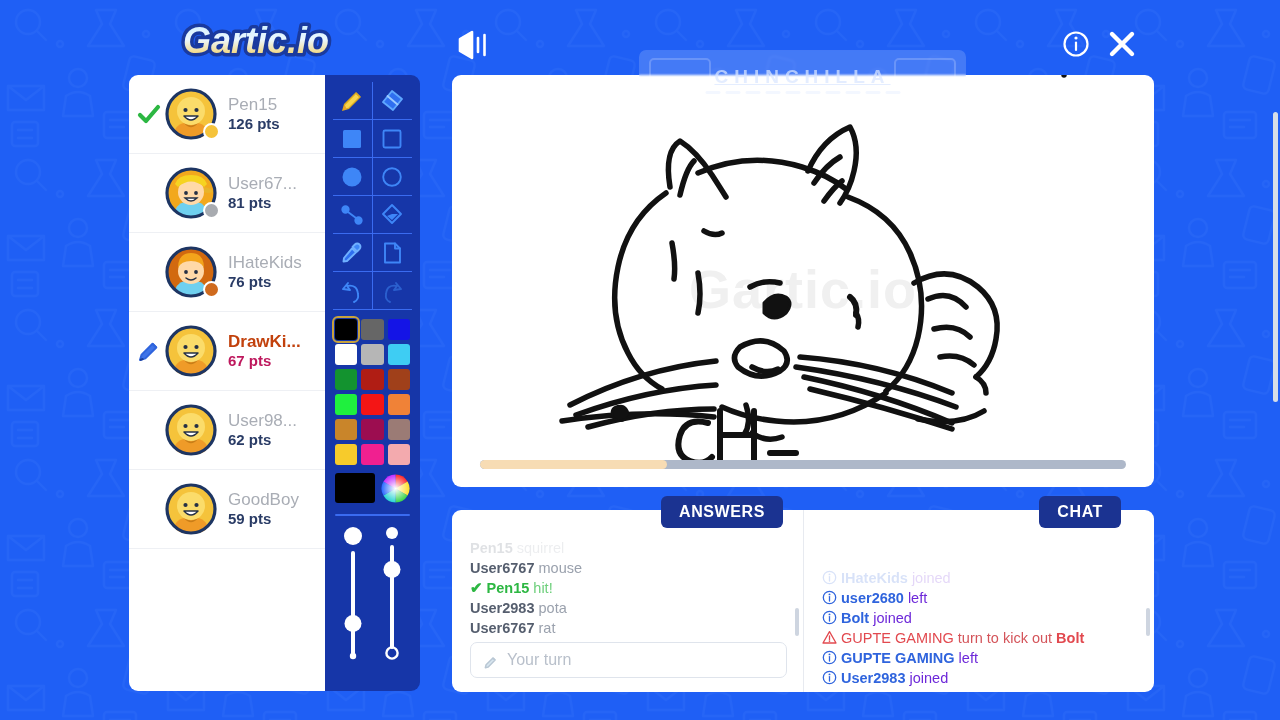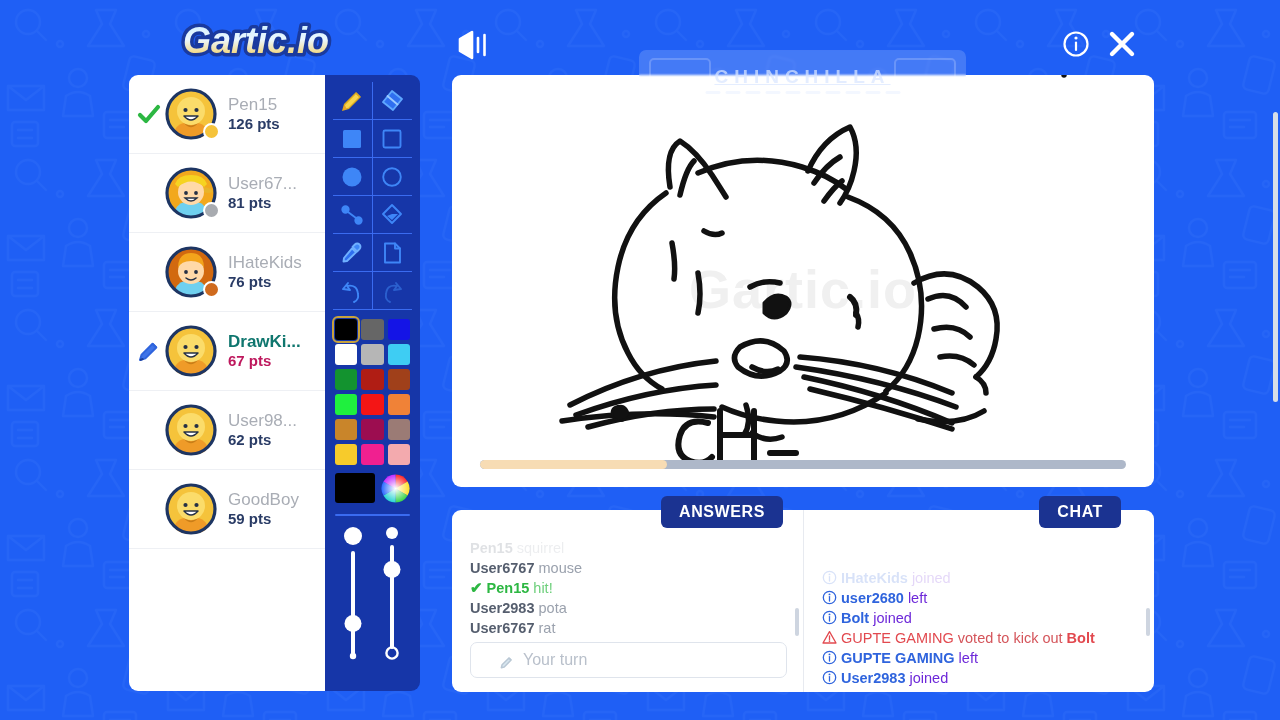--- a/index.html
+++ b/index.html
@@ -98,21 +98,21 @@
     width: 17px; height: 17px; border-radius: 50%;
     border: 2px solid #fff;
   }
   .player-info {
     margin-left: 9px; min-width: 0; overflow: hidden;
   }
   .player-name {
     font-size: 17px; color: #a9adb5; line-height: 1.15;
     white-space: nowrap;
   }
-  .player-name.drawer { color: #0f766e; font-weight: bold; }
+  .player-name.drawer { color: #c2410c; font-weight: bold; }
   .player-pts {
     font-size: 15px; font-weight: bold; color: #2a3c66; line-height: 1.2;
   }
   #players-scrollbar {
     position: absolute; right: 2px; top: 112px; width: 5px; height: 290px;
     background: #d6dde8; border-radius: 3px; z-index: 6;
   }
 
   
   #tool-panel {
@@ -245,21 +245,21 @@
   .msg.warn { color: #e2494f; }
   .msg.warn .who { color: #e2494f; font-weight: normal; }
   .msg.warn .what { color: #d4545a; }
   .msg.warn .target { color: #e2494f; font-weight: bold; }
   .msg-icon {
     flex: 0 0 auto; width: 15px; height: 15px; position: relative; top: 2px;
   }
   .input-box {
     flex: 0 0 auto; height: 36px; margin-bottom: 14px;
     border: 1px solid #dfe4ec; border-radius: 7px;
-    display: flex; align-items: center; padding: 0 28px; gap: 9px;
+    display: flex; align-items: center; padding: 0 12px; gap: 9px;
     background: #fff;
   }
   .input-box .ph {
     font-size: 16px; color: #b9c0cb;
   }
   .list-scrollbar {
     position: absolute; right: 4px; bottom: 56px;
     width: 4px; height: 28px; background: #ced5e0; border-radius: 2px;
   }
 </style>
@@ -803,21 +803,21 @@
       <span class="what">joined</span>
           </div>
           <div class="msg warn">
             <span class="msg-icon">
     <svg viewBox="0 0 15 15" fill="none" stroke="#e2494f" stroke-width="1.3" stroke-linejoin="round">
       <path d="M7.5 1.6 L14 13 L1 13 Z"></path>
       <path d="M7.5 5.8 L7.5 9.4" stroke-linecap="round"></path>
       <circle cx="7.5" cy="11.1" r="0.85" fill="#e2494f" stroke="none"></circle>
     </svg></span>
             <span class="who">GUPTE GAMING</span>
-      <span class="what">voted to kick out</span> 
+      <span class="what">turn to kick out</span> 
             <span class="target">Bolt</span>
           </div>
           <div class="msg info">
             <span class="msg-icon">
     <svg viewBox="0 0 15 15" fill="none" stroke="#2f64dd" stroke-width="1.3">
       <circle cx="7.5" cy="7.5" r="6.2"></circle>
       <circle cx="7.5" cy="4.4" r="0.95" fill="#2f64dd" stroke="none"></circle>
       <path d="M7.5 6.6 L7.5 11" stroke-linecap="round"></path>
     </svg></span>
             <span class="who">GUPTE GAMING</span>

